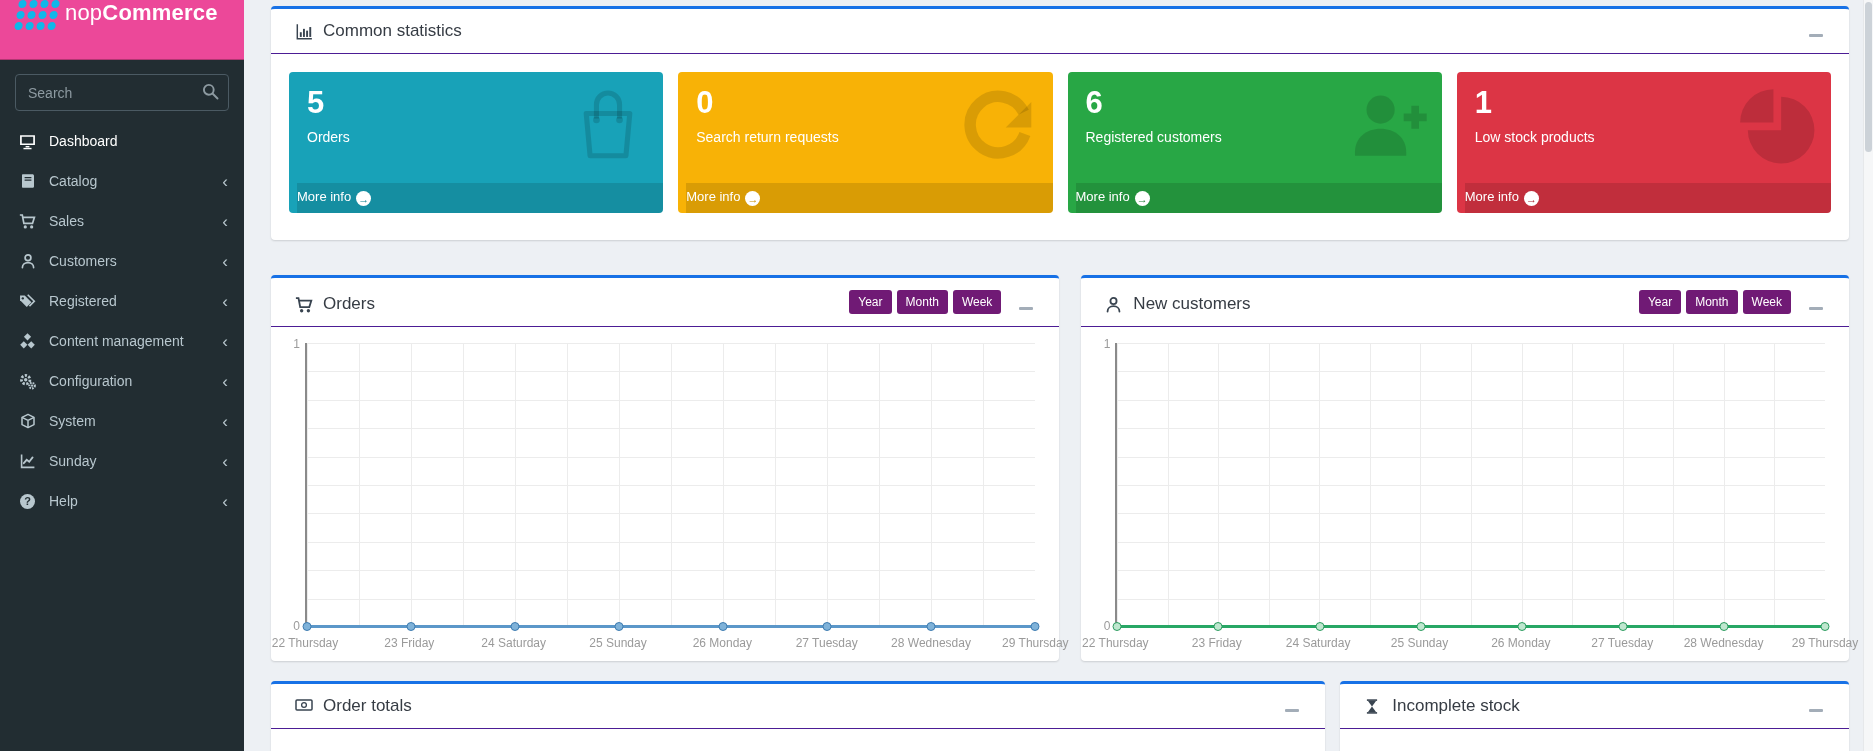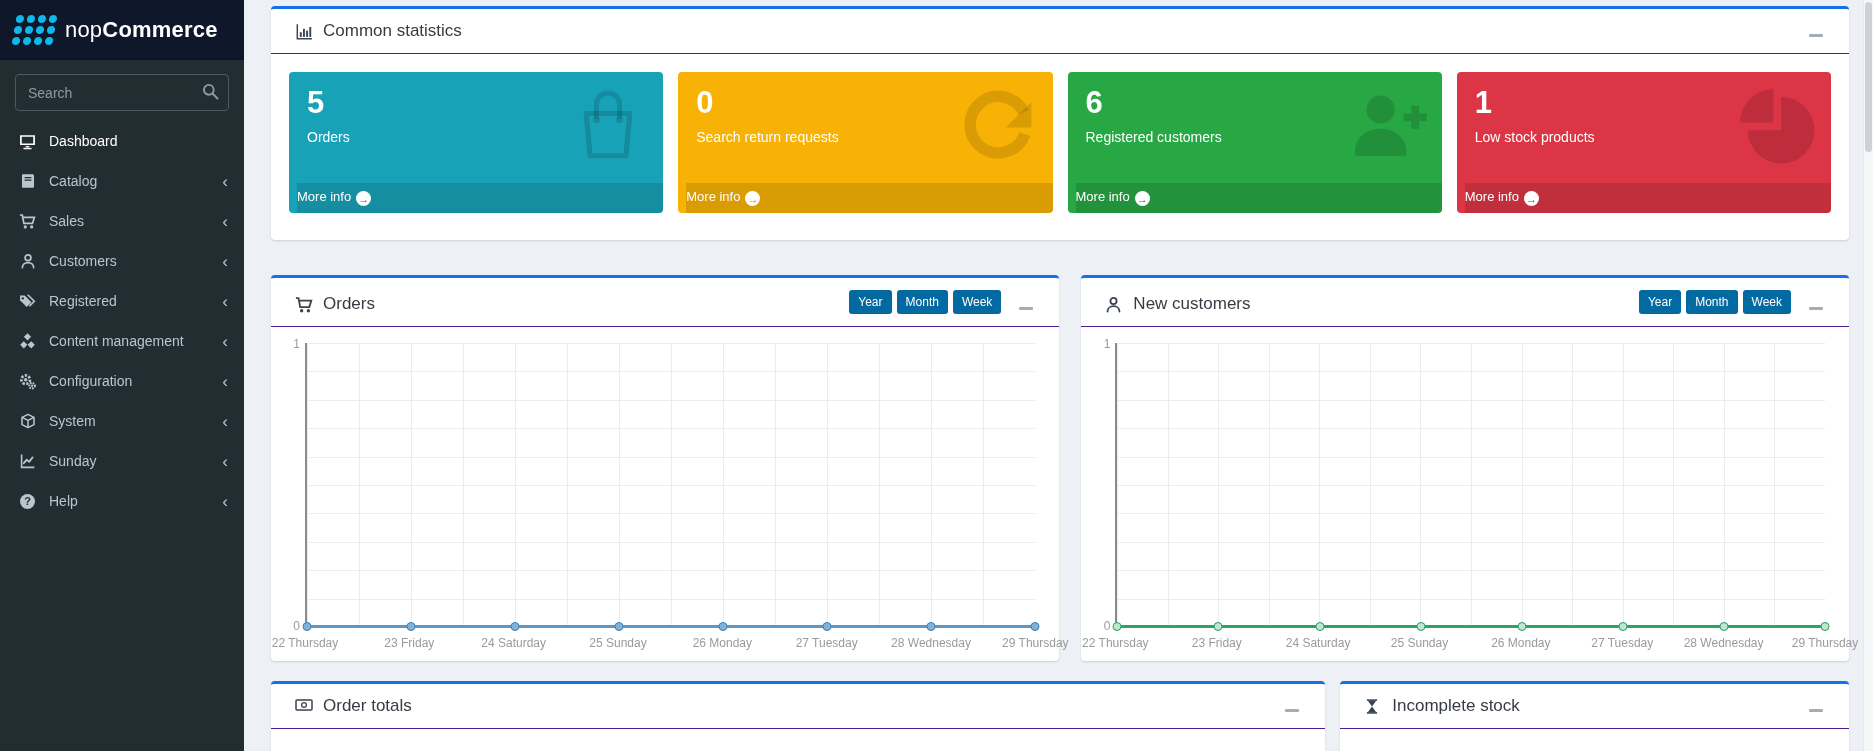--- a/index.html
+++ b/index.html
@@ -1,21 +1,21 @@
 <!DOCTYPE html>
 <html><head>
 <meta charset="utf-8">
 <style>
   * { margin:0; padding:0; box-sizing:border-box; }
   html,body { width:1873px; height:751px; overflow:hidden; }
   body { font-family:"Liberation Sans", sans-serif; background:#edf0f4; color:#333; }
 
   
   .sidebar { position:fixed; left:0; top:0; width:244px; height:751px; background:#222d32; z-index:5; }
-  .brand { height:60px; display:flex; align-items:center; gap:10px; padding:0 14px; background:#0f172a; border-bottom:1px solid rgba(0,0,0,.25); }
+  .brand { height:60px; display:flex; gap:10px; padding:0 14px; background:#ec4899; border-bottom:1px solid rgba(0,0,0,.25); }
   .dots { display:grid; grid-template-columns:repeat(4,8px); grid-auto-rows:8px; gap:3px; transform:skewX(-10deg); }
   .dots i { width:8px; height:8px; border-radius:50%; background:#10b7e9; }
   .brand-text { color:#fff; font-size:22px; letter-spacing:.2px; white-space:nowrap; }
   .brand-text .bold { font-weight:bold; }
   .search-wrap { margin:14px 15px 10px 15px; position:relative; }
   .search-wrap input { width:100%; height:37px; background:transparent; border:1px solid #4b5a63; border-radius:4px; color:#cfd8dc; padding:0 34px 0 12px; font-size:14px; font-family:inherit; outline:none; }
   .search-wrap input::placeholder { color:#8d9aa1; }
   .search-btn { position:absolute; right:8px; top:8px; width:22px; height:22px; background:none; border:none; cursor:pointer; color:#8d9aa1; }
   .menu { list-style:none; margin-top:6px; }
   .menu li { display:flex; align-items:center; height:40px; padding:0 16px 0 19px; color:#b8c7ce; font-size:14px; cursor:pointer; }
@@ -47,21 +47,21 @@
   .box-yellow { background:#f8b206; } .box-yellow .arrow-circle { color:#c98f00; }
   .box-green  { background:#28a745; } .box-green .arrow-circle  { color:#1e7e34; }
   .box-red    { background:#dc3545; } .box-red .arrow-circle    { color:#a71d2a; }
 
   
   .charts-row { display:flex; gap:22px; margin-bottom:20px; }
   .chart-panel { height:386px; display:flex; flex-direction:column; }
   .chart-panel.orders { flex:1.027; }
   .chart-panel.customers { flex:1; }
   .range-group { margin-left:auto; display:flex; gap:5px; }
-  .range-btn { background:#0369a1; color:#fff; border:none; border-radius:3px; font-size:12px; font-family:inherit; padding:5px 9px; cursor:pointer; }
+  .range-btn { background:#701a75; color:#fff; border:none; border-radius:3px; font-size:12px; font-family:inherit; padding:5px 9px; cursor:pointer; }
   .range-group + .collapse-btn { margin-left:16px; }
   .chart-wrap { flex:1; padding:16px 24px 8px 12px; display:flex; flex-direction:column; }
   .chart-grid { flex:1; display:flex; }
   .ylabels { width:22px; display:flex; flex-direction:column; justify-content:space-between; align-items:flex-end; padding-right:5px; font-size:12px; color:#9b9b9b; }
   .ylabels span:first-child { transform:translateY(-45%); }
   .ylabels span:last-child { transform:translateY(45%); }
   .plot { flex:1; position:relative; border-left:2px solid #8a8a8a;
     background-image:
       repeating-linear-gradient(to right, #ececec 0 1px, transparent 1px calc(100%/14)),
       repeating-linear-gradient(to bottom, #ececec 0 1px, transparent 1px 10%); }

